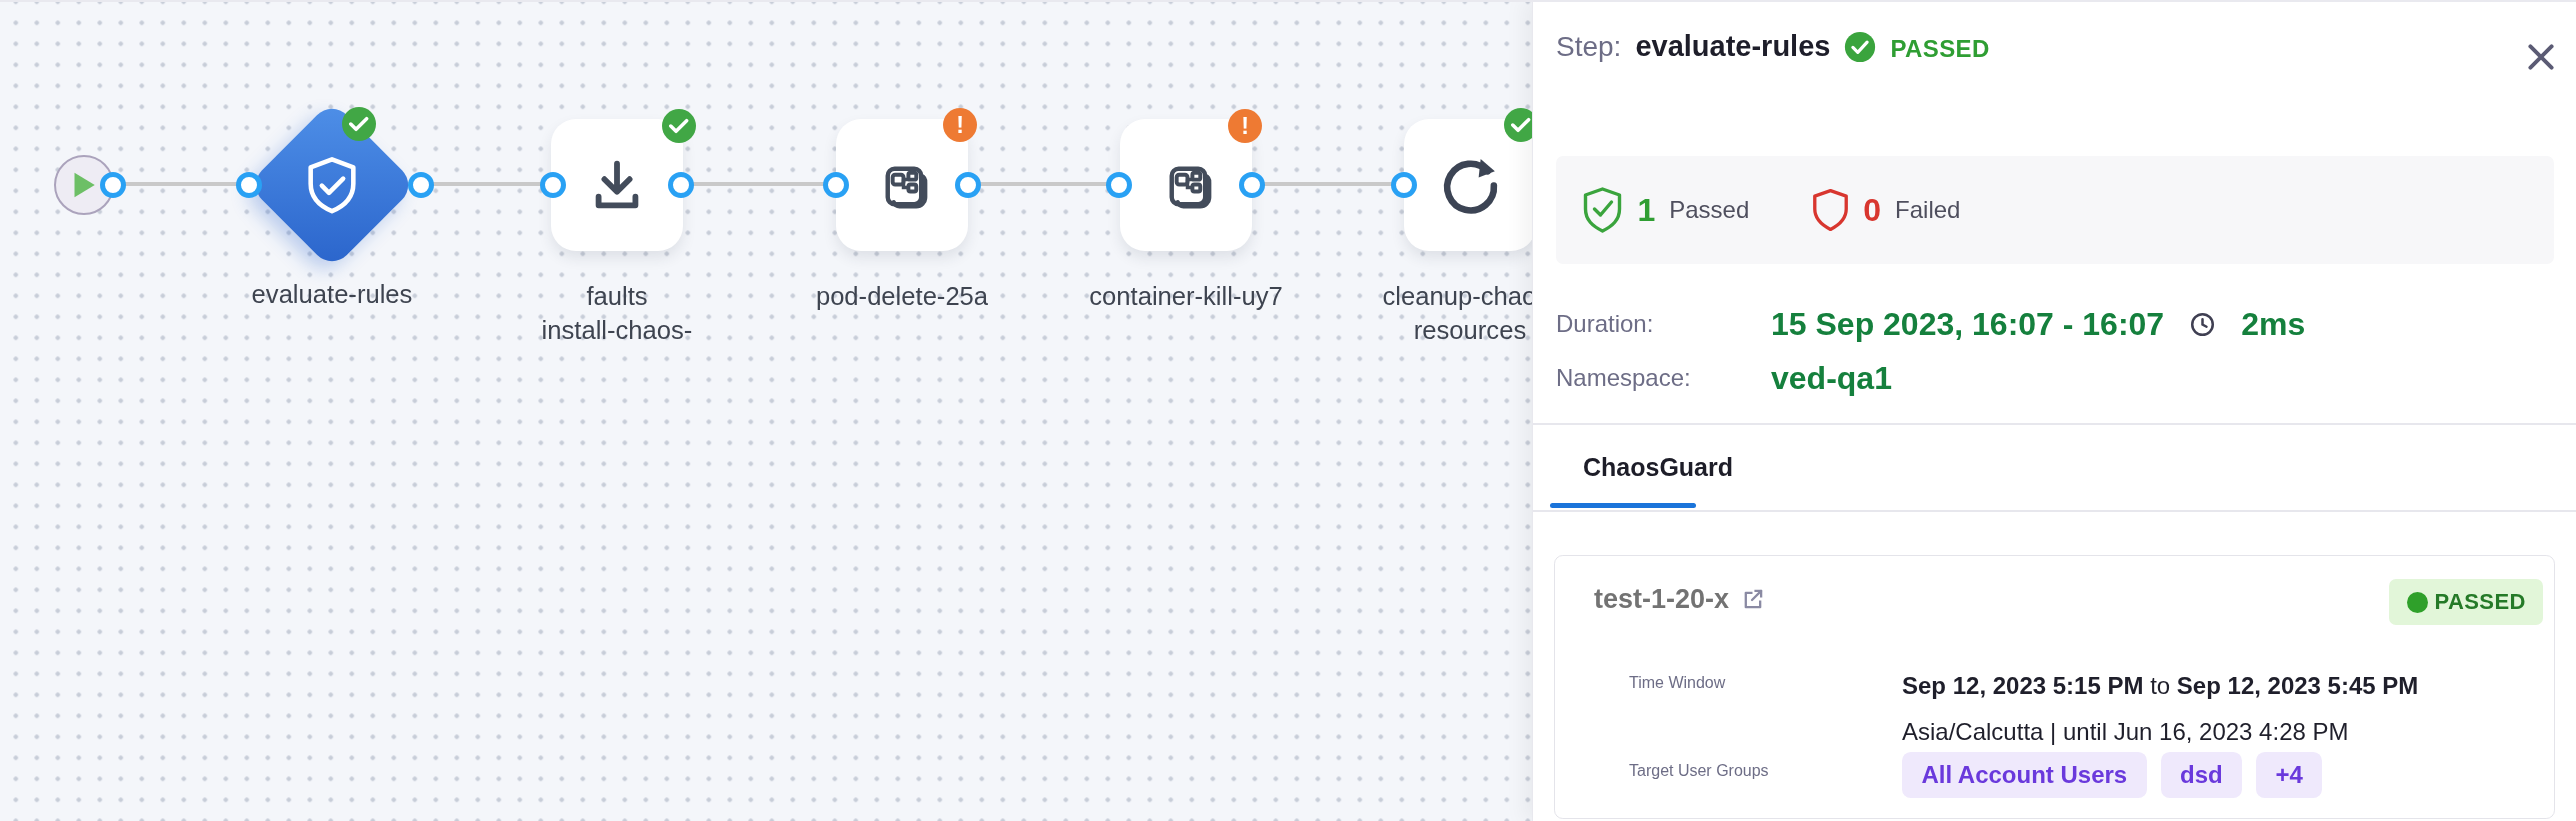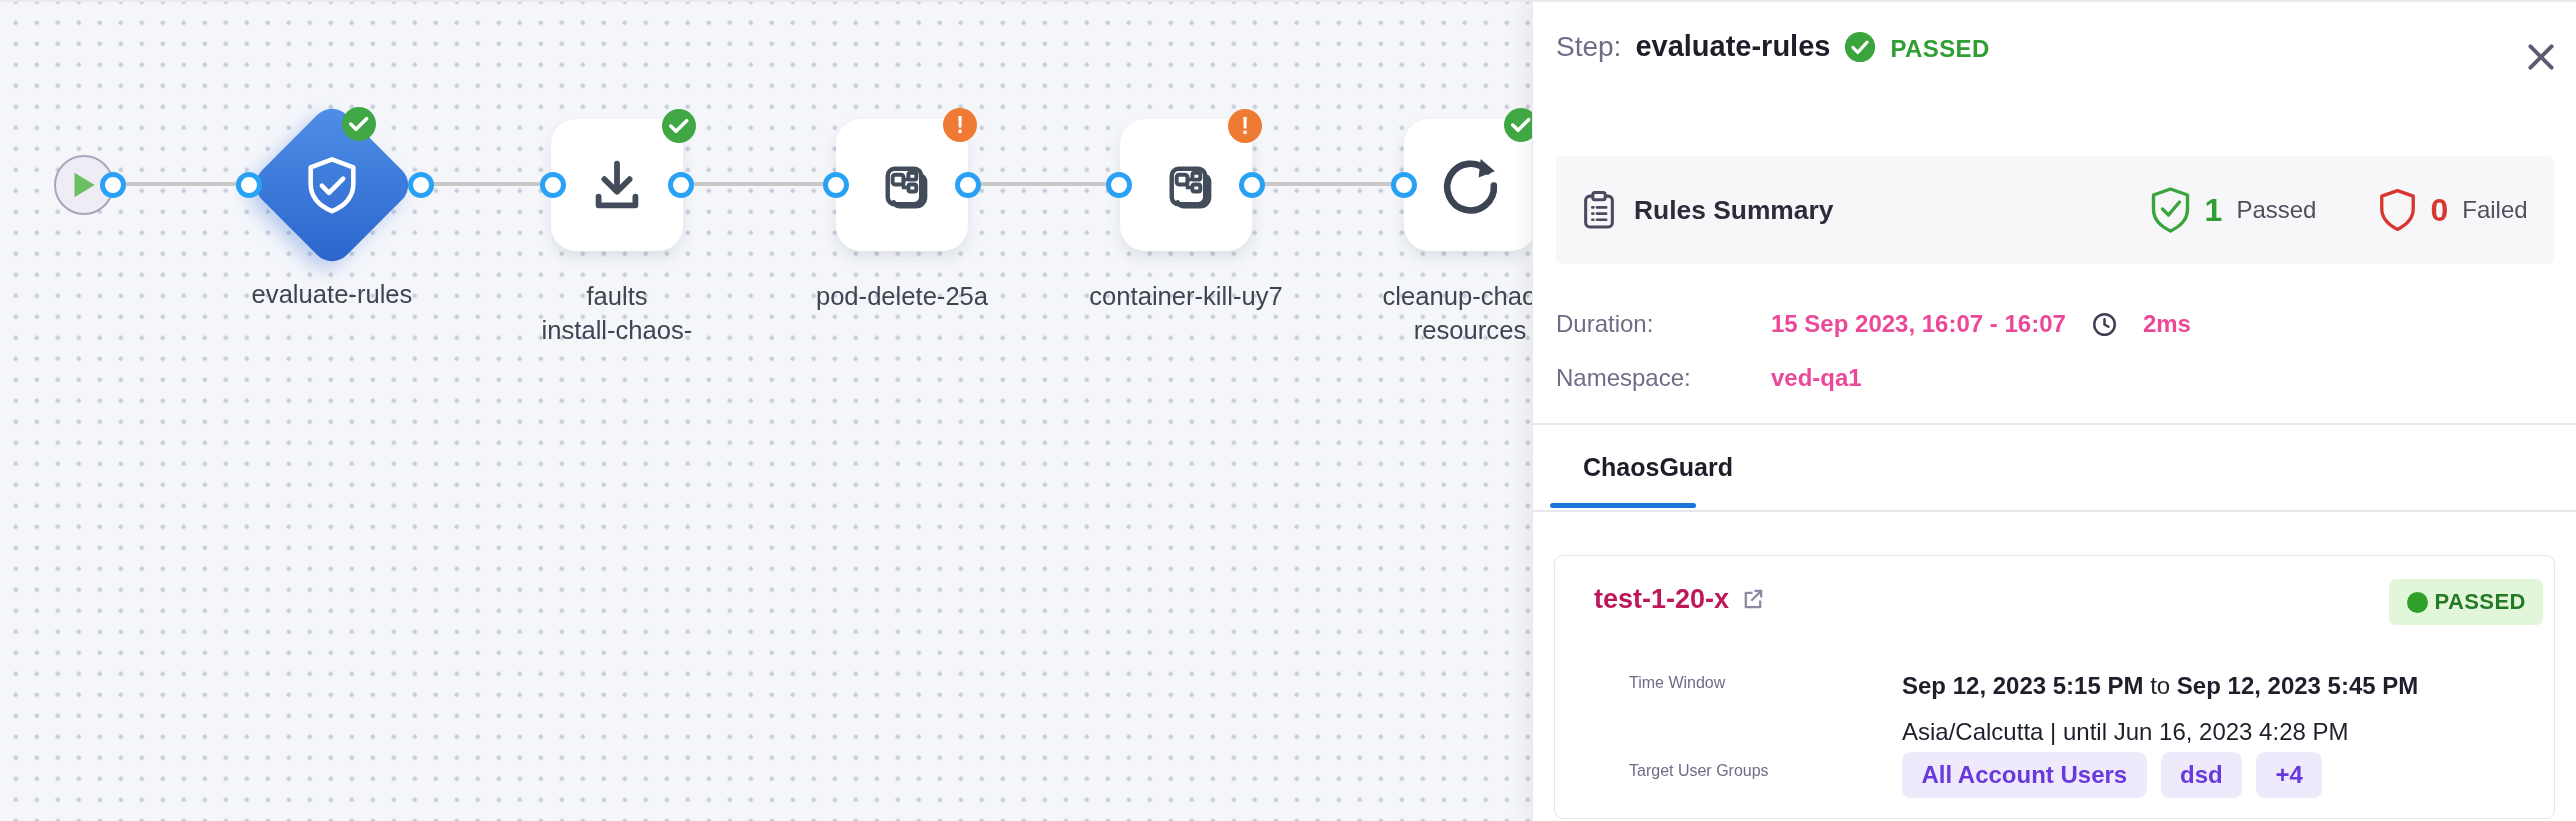--- a/index.html
+++ b/index.html
@@ -50,32 +50,32 @@
   .rules-left { display:flex; align-items:center; gap:17.6px; }
   .rules-title { font-size:26.4px; font-weight:700; color:#2c2c3a; }
   .rules-right { display:flex; align-items:center; gap:14px; }
   .count-green { font-size:32px; font-weight:700; color:#2f9e33; }
   .count-red { font-size:32px; font-weight:700; color:#d8362f; }
   .count-cap { font-size:24px; color:#4f4f5e; }
   .gap40 { width:35px; }
 
   .info-row { position:absolute; left:23px; display:flex; align-items:center; }
   .info-label { width:215px; font-size:24px; color:#6d6d86; }
-  .info-value { font-size:24px; font-weight:700; color:#ec4899; display:flex; align-items:center; gap:26px; }
+  .info-value { font-size:32px; font-weight:700; color:#15803d; display:flex; align-items:center; gap:26px; }
 
   .separator { position:absolute; left:0; width:100%; height:1.8px; background:#e7e7ed; }
   .tab { position:absolute; left:50px; top:453px; font-size:25px; font-weight:700; color:#1d1d28; cursor:pointer; }
   .tab-underline { position:absolute; left:17px; top:503px; width:146px; height:5.3px;
                    border-radius:2.6px; background:#1b74da; }
   .tabbar-border { position:absolute; left:0; top:510px; width:100%; height:1.8px; background:#e7e7ed; }
 
   .guard-card { position:absolute; left:21px; top:555px; width:1001px; height:264px;
                 border:1.8px solid #e4e4ea; border-radius:8.8px; background:#fff; }
   .guard-title-row { position:absolute; left:39px; top:28px; display:flex; align-items:center; gap:12.3px; }
-  .guard-name { font-size:27px; font-weight:700; color:#be185d; }
+  .guard-name { font-size:27px; font-weight:700; color:#737373; }
   .passed-pill { position:absolute; right:10.6px; top:23px; height:46px; padding:0 17.6px;
                  background:#e2f6d9; border-radius:7px; display:flex; align-items:center; gap:7px; }
   .passed-pill .dot { width:21px; height:21px; border-radius:50%; background:#2fa02a; }
   .passed-pill .txt { font-size:22px; font-weight:700; color:#257a28; letter-spacing:0.4px; }
   .guard-row-label { position:absolute; left:74px; font-size:16px; color:#6d6d86; }
   .guard-val { position:absolute; left:347px; font-size:24px; color:#1f1f2b; }
   .bold { font-weight:700; }
   .pills { position:absolute; left:347px; top:196px; display:flex; gap:14px; }
   .pill { height:46px; padding:0 19.4px; background:#efe9fc; border-radius:8.8px;
           display:flex; align-items:center; font-size:24px; font-weight:700; color:#6a39dc; }
@@ -206,28 +206,20 @@
       <span class="step-status">PASSED</span>
     </div>
 
     <div class="close-btn">
       <svg width="30" height="30" viewBox="0 0 34 34">
         <path d="M5 5 L29 29 M29 5 L5 29" stroke="#5b5b74" stroke-width="4.5" stroke-linecap="round"></path>
       </svg>
     </div>
 
     <div class="rules-card">
-      <div class="rules-left">
-        <svg width="34" height="39" viewBox="0 0 32 38">
-          <rect x="3" y="5" width="26" height="30" rx="4" fill="none" stroke="#4b4b60" stroke-width="3"></rect>
-          <rect x="10" y="1.5" width="12" height="7" rx="2" fill="#f7f7f9" stroke="#4b4b60" stroke-width="3"></rect>
-          <path d="M9.5 16 h1 M14 16 h9 M9.5 22 h1 M14 22 h9 M9.5 28 h1 M14 28 h9" stroke="#4b4b60" stroke-width="2.6" stroke-linecap="round"></path>
-        </svg>
-        <span class="rules-title">Rules Summary</span>
-      </div>
       <div class="rules-right">
         <svg width="41" height="46" viewBox="0 0 40 46">
           <path d="M20 2 L37 8 V22 C37 33 30 39 20 44 C10 39 3 33 3 22 V8 Z" fill="none" stroke="#3aa43d" stroke-width="3.4" stroke-linejoin="round"></path>
           <path d="M12 22 L18 28 L29 15" fill="none" stroke="#3aa43d" stroke-width="3.4" stroke-linecap="round" stroke-linejoin="round"></path>
         </svg>
         <span class="count-green">1</span>
         <span class="count-cap">Passed</span>
         <span class="gap40"></span>
         <svg width="37" height="44" viewBox="0 0 40 46">
           <path d="M20 2 L37 8 V22 C37 33 30 39 20 44 C10 39 3 33 3 22 V8 Z" fill="none" stroke="#d8362f" stroke-width="3.6" stroke-linejoin="round"></path>

